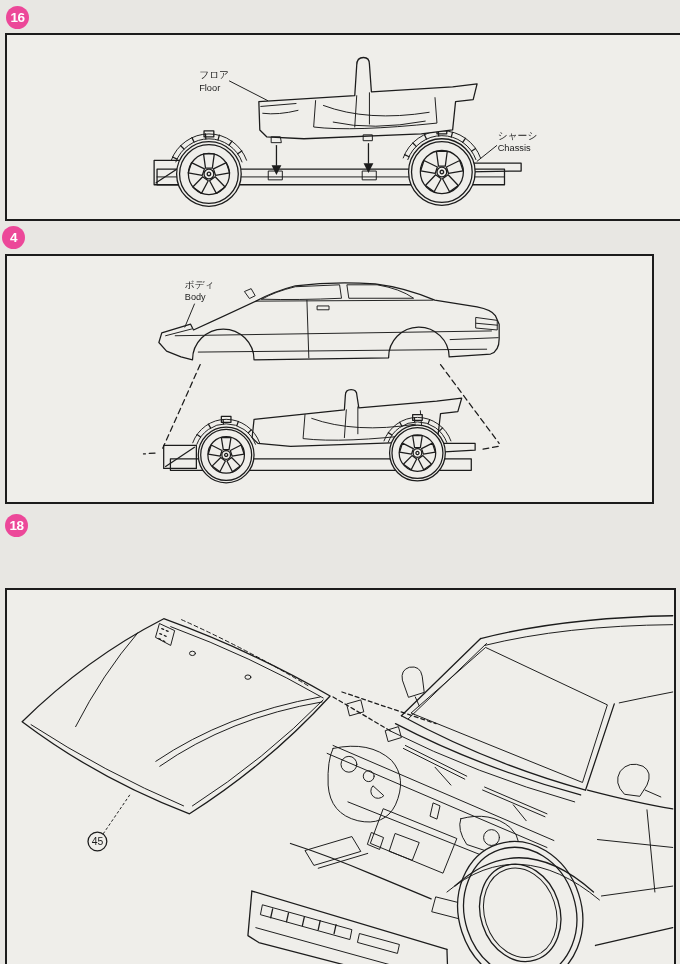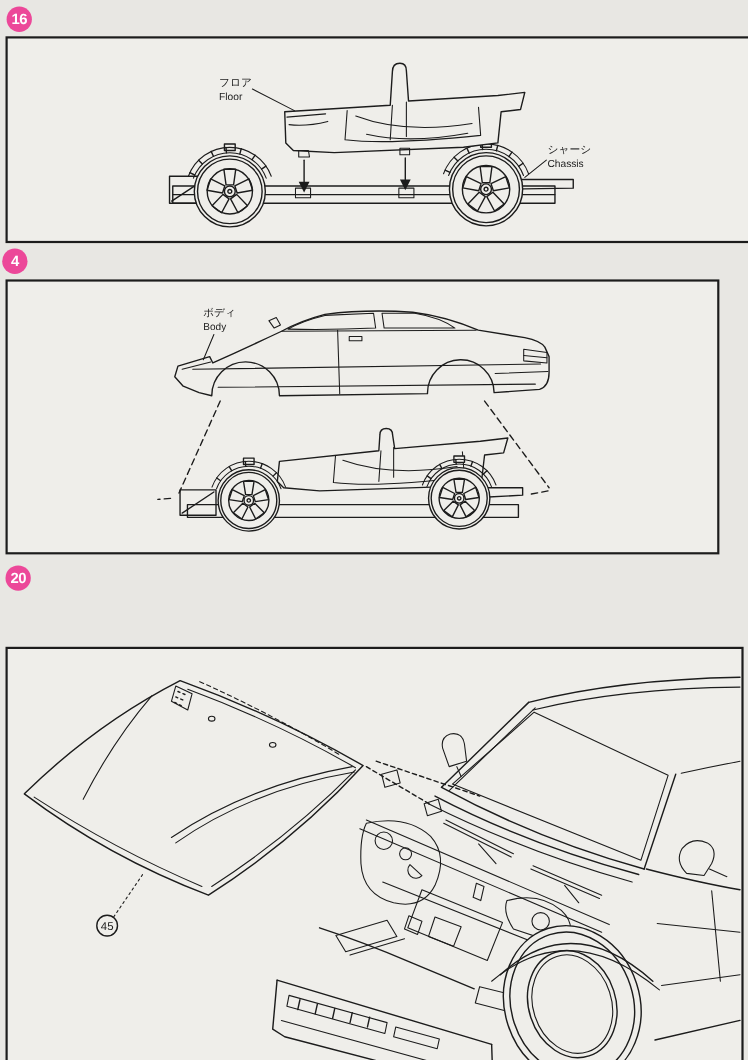--- a/index.html
+++ b/index.html
@@ -22,21 +22,21 @@
   svg text.en{font-size:9.5px;}
   svg text.num{font-size:10.5px;text-anchor:middle;}
 </style>
 </head>
 <body>
 
 <div class="page">
 
   <div class="badge" style="left:6px;top:6px;">16</div>
   <div class="badge" style="left:2px;top:226px;">4</div>
-  <div class="badge" style="left:5px;top:514px;">20</div>
+  <div class="badge" style="left:5px;top:514px;">18</div>
 
   <div class="panel" style="left:5px;top:33px;width:677px;height:188px;">
     <svg viewBox="5 33 671 188">
 
       <g>
         <path d="M147,161 h36 v25 h-36 Z"></path>
         <line x1="149" y1="184" x2="181" y2="163"></line>
         <path d="M150,170 H505 V186 H150 Z"></path>
         <line class="thin" x1="150" y1="178" x2="505" y2="178"></line>
         <path d="M455,164 L522,164 L522,172 L455,173 Z"></path>

